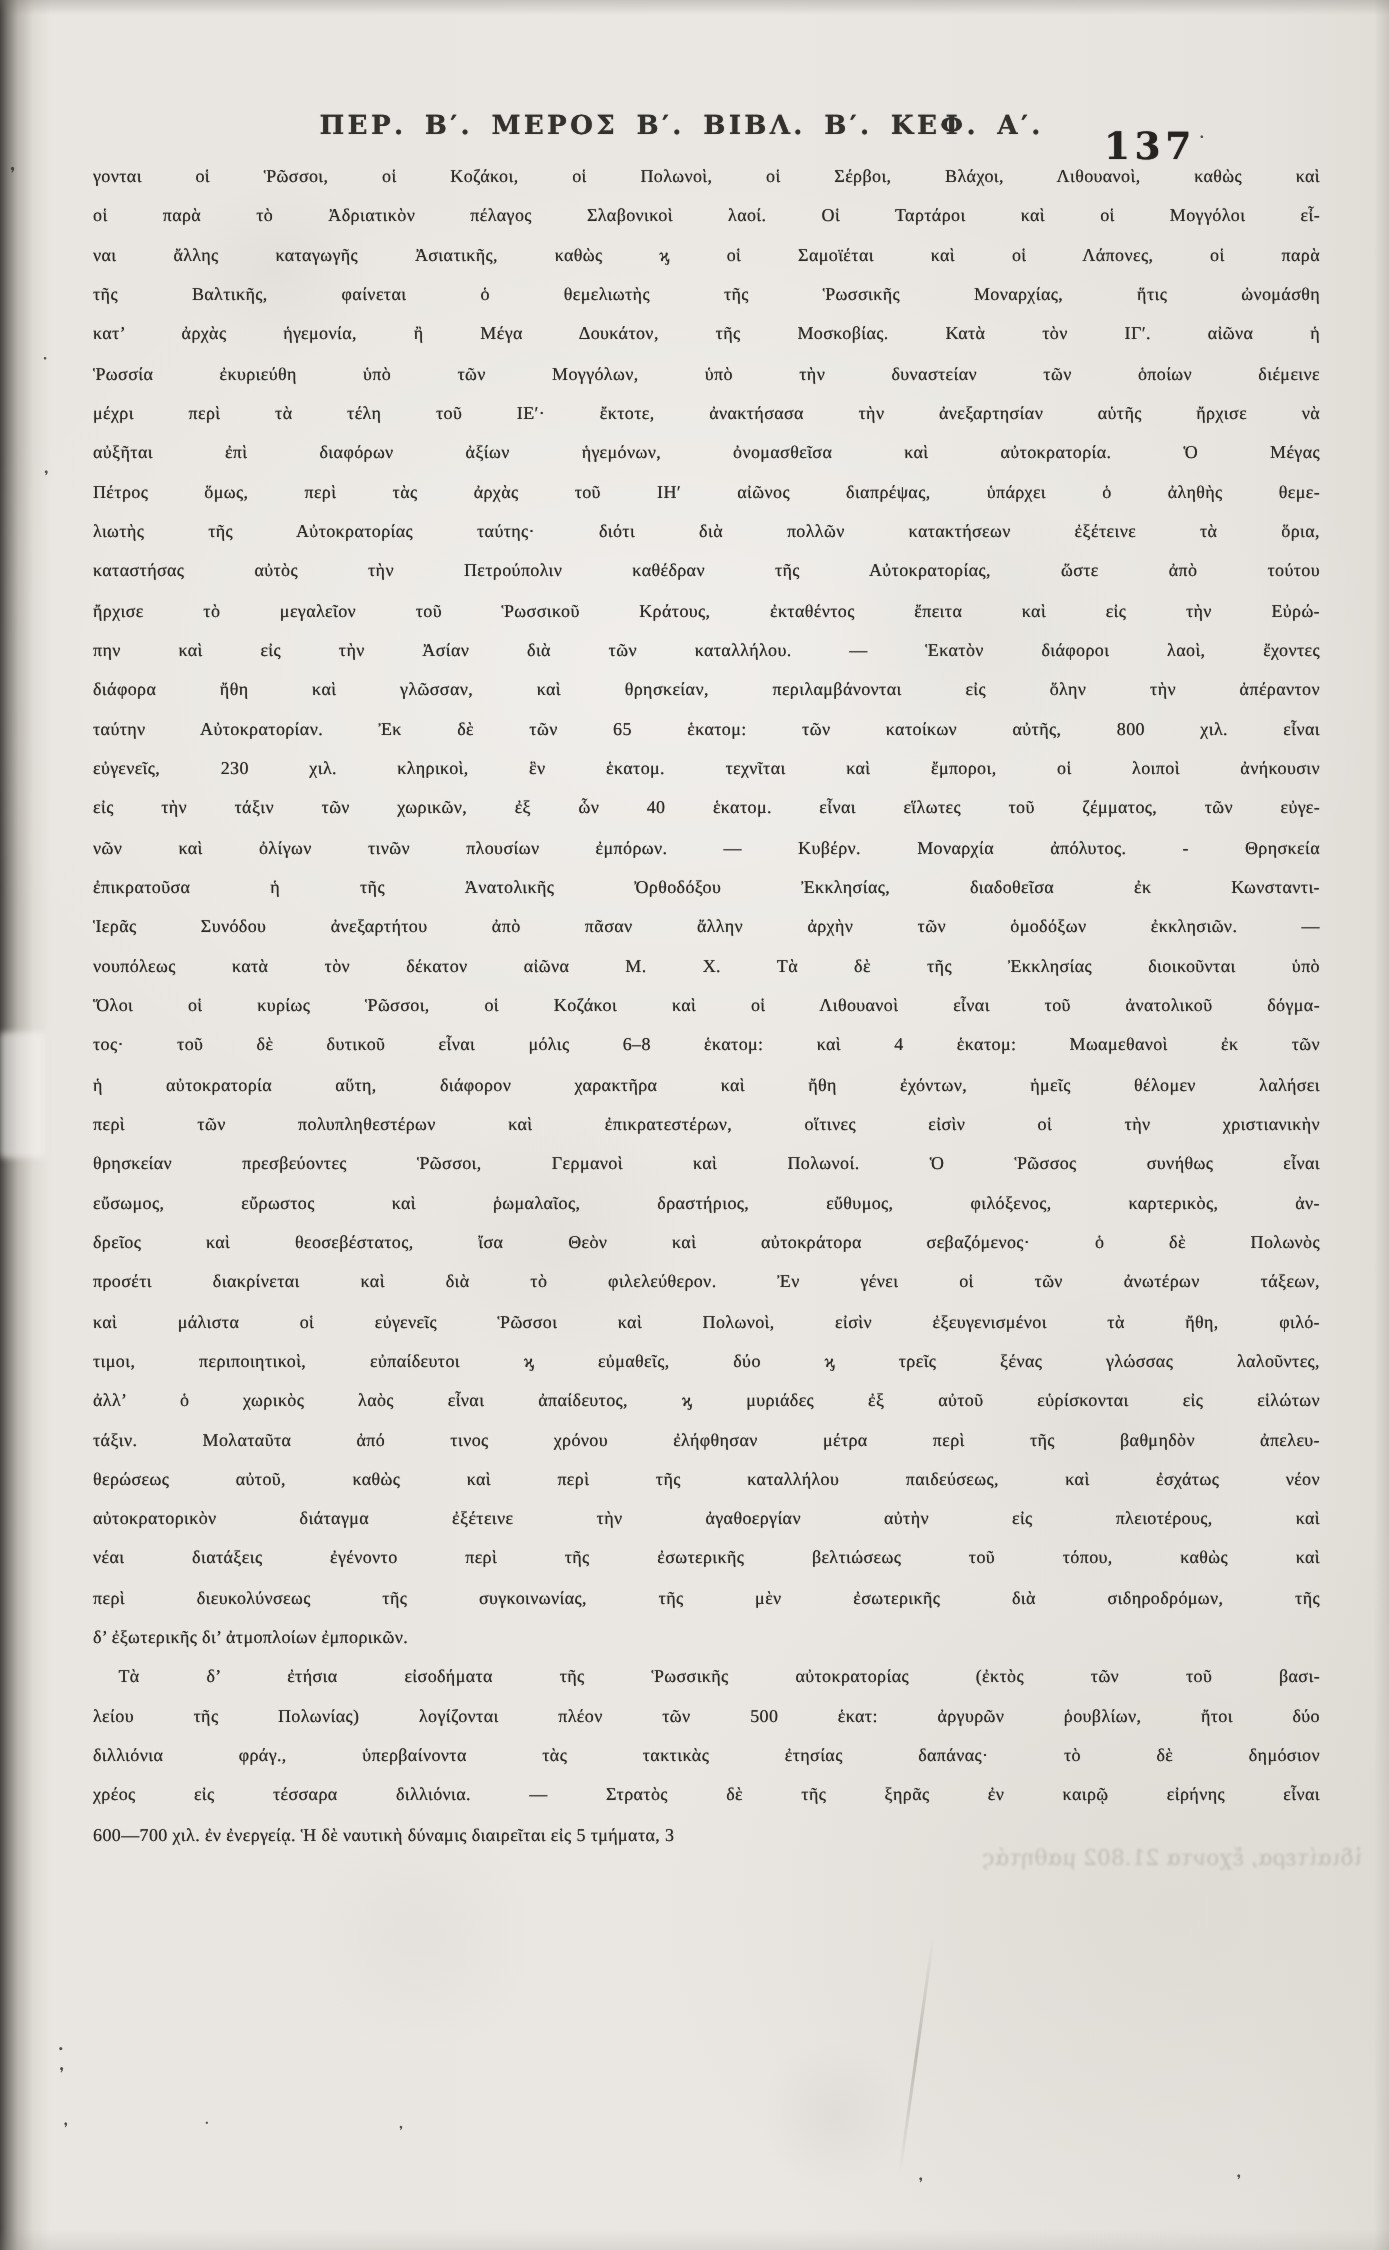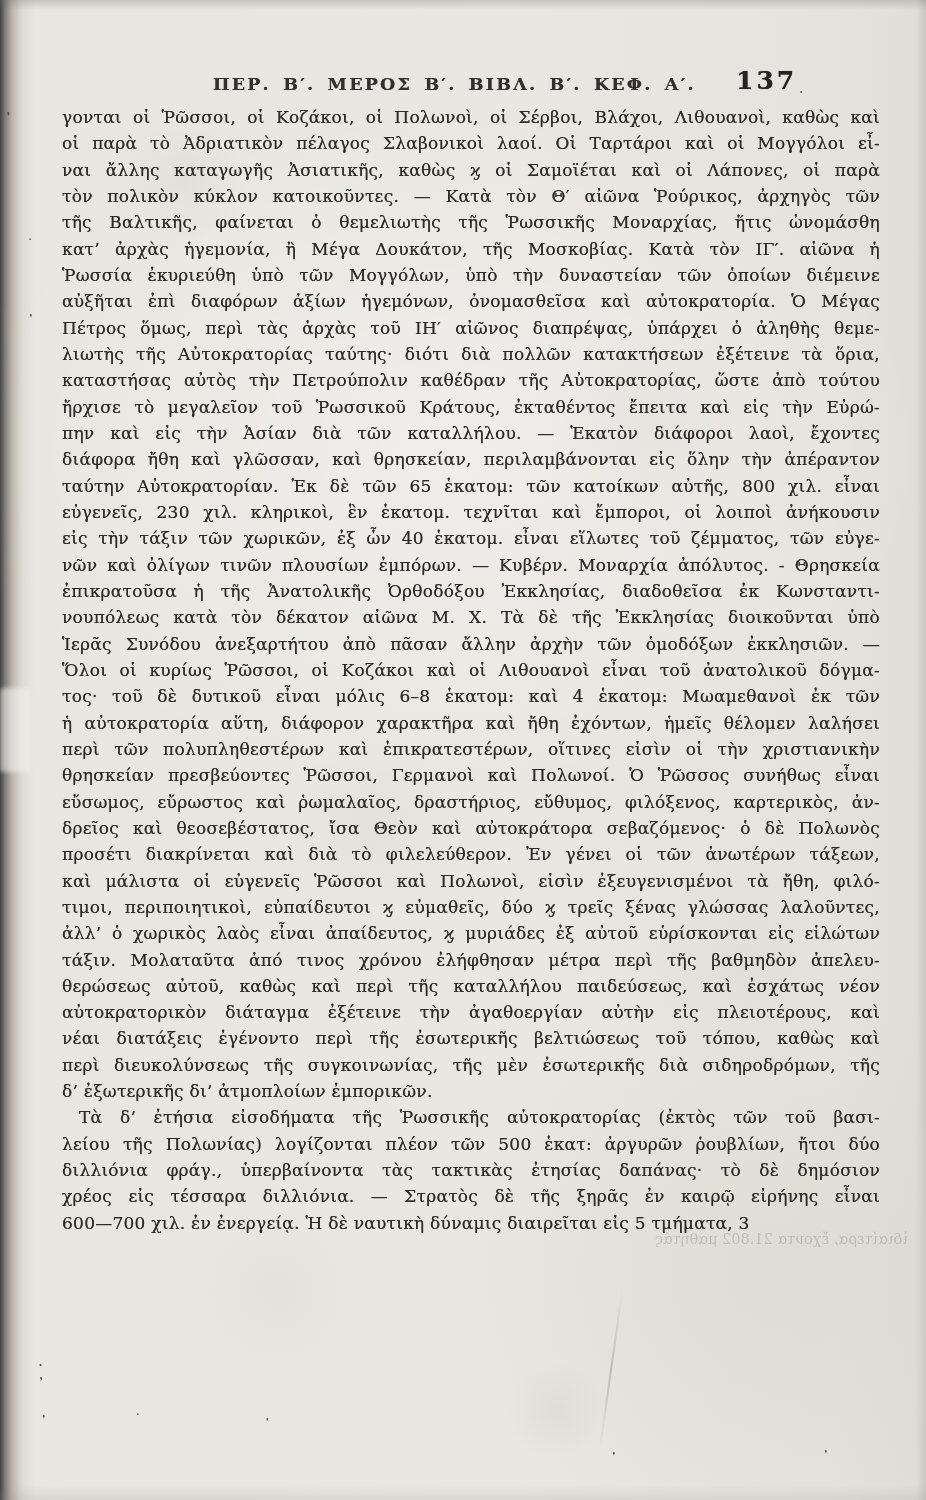--- a/index.html
+++ b/index.html
@@ -32,31 +32,32 @@
     position:absolute; left:0px; top:688px; width:30px; height:84px;
     background:rgba(248,246,242,0.55); border-radius:3px; filter:blur(2px);
   }
   .header { position:absolute; top:66px; left:0; width:803px; height:36px; }
   .header-title {
     position:absolute; left:213px; top:8px;
     font-weight:bold; font-size:17.5px; letter-spacing:2.2px; word-spacing:4px;
     color:#33312d; text-shadow:0 0 0.6px rgba(45,43,39,0.7);
   }
   .page-number {
-    position:absolute; left:736px; top:0px;
+    position:absolute; left:736px; top:17px;
     font-weight:bold; font-size:25px; letter-spacing:3px;
     color:#262421; text-shadow:0 0 0.7px rgba(38,36,33,0.8);text-align:right;
   }
   .textblock { position:absolute; left:62px; top:104px; width:818px; }
   .line {
     height:26.33px; line-height:26.33px;
-    font-size:17px; letter-spacing:0.25px;
+    font-size:12px; letter-spacing:0.25px;
     white-space:nowrap;
     text-align:justify; text-align-last:justify;
     text-shadow:0 0 0.5px rgba(45,43,38,0.75);
+    font-family:Liberation Serif, serif;
   }
   .line.nojust { text-align-last:left; }
   .line.indent { text-indent:17px; }
   .artifact {
     position:absolute; font-size:15px; color:#3a3834; opacity:0.85;
     pointer-events:none;
   }
   .bleed {
     position:absolute; left:628px; top:1231px; width:280px;
     font-size:14.5px; color:#8a867c; opacity:0.38;
@@ -79,38 +80,38 @@
   <div class="header">
     <span class="header-title">ΠΕΡ. Β′. ΜΕΡΟΣ Β′. ΒΙΒΛ. Β′. ΚΕΦ. Α′.</span>
     <span class="page-number">137</span>
   </div>
 
   <div class="textblock">
     <div>
         <div class="line">γονται οἱ Ῥῶσσοι, οἱ Κοζάκοι, οἱ Πολωνοὶ, οἱ Σέρβοι, Βλάχοι, Λιθουανοὶ, καθὼς καὶ</div>
         <div class="line">οἱ παρὰ τὸ Ἀδριατικὸν πέλαγος Σλαβονικοὶ λαοί. Οἱ Ταρτάροι καὶ οἱ Μογγόλοι εἶ-</div>
         <div class="line">ναι ἄλλης καταγωγῆς Ἀσιατικῆς, καθὼς ϗ οἱ Σαμοϊέται καὶ οἱ Λάπονες, οἱ παρὰ</div>
-        <div class="line">τὸν πολικὸν κύκλον κατοικοῦντες. — Κατὰ τὸν Θ′ αἰῶνα Ῥούρικος, ἀρχηγὸς τῶν</div>
         <div class="line">τῆς Βαλτικῆς, φαίνεται ὁ θεμελιωτὴς τῆς Ῥωσσικῆς Μοναρχίας, ἥτις ὠνομάσθη</div>
         <div class="line">κατ’ ἀρχὰς ἡγεμονία, ἢ Μέγα Δουκάτον, τῆς Μοσκοβίας. Κατὰ τὸν ΙΓ′. αἰῶνα ἡ</div>
         <div class="line">Ῥωσσία ἐκυριεύθη ὑπὸ τῶν Μογγόλων, ὑπὸ τὴν δυναστείαν τῶν ὁποίων διέμεινε</div>
+        <div class="line">μέχρι περὶ τὰ τέλη τοῦ ΙΕ′· ἔκτοτε, ἀνακτήσασα τὴν ἀνεξαρτησίαν αὑτῆς ἤρχισε νὰ</div>
         <div class="line">αὐξῆται ἐπὶ διαφόρων ἀξίων ἡγεμόνων, ὀνομασθεῖσα καὶ αὐτοκρατορία. Ὁ Μέγας</div>
         <div class="line">Πέτρος ὅμως, περὶ τὰς ἀρχὰς τοῦ ΙΗ′ αἰῶνος διαπρέψας, ὑπάρχει ὁ ἀληθὴς θεμε-</div>
         <div class="line">λιωτὴς τῆς Αὐτοκρατορίας ταύτης· διότι διὰ πολλῶν κατακτήσεων ἐξέτεινε τὰ ὅρια,</div>
         <div class="line">καταστήσας αὐτὸς τὴν Πετρούπολιν καθέδραν τῆς Αὐτοκρατορίας, ὥστε ἀπὸ τούτου</div>
         <div class="line">ἤρχισε τὸ μεγαλεῖον τοῦ Ῥωσσικοῦ Κράτους, ἐκταθέντος ἔπειτα καὶ εἰς τὴν Εὐρώ-</div>
         <div class="line">πην καὶ εἰς τὴν Ἀσίαν διὰ τῶν καταλλήλου. — Ἑκατὸν διάφοροι λαοὶ, ἔχοντες</div>
         <div class="line">διάφορα ἤθη καὶ γλῶσσαν, καὶ θρησκείαν, περιλαμβάνονται εἰς ὅλην τὴν ἀπέραντον</div>
         <div class="line">ταύτην Αὐτοκρατορίαν. Ἐκ δὲ τῶν 65 ἑκατομ: τῶν κατοίκων αὐτῆς, 800 χιλ. εἶναι</div>
         <div class="line">εὐγενεῖς, 230 χιλ. κληρικοὶ, ἓν ἑκατομ. τεχνῖται καὶ ἔμποροι, οἱ λοιποὶ ἀνήκουσιν</div>
         <div class="line">εἰς τὴν τάξιν τῶν χωρικῶν, ἐξ ὧν 40 ἑκατομ. εἶναι εἵλωτες τοῦ ζέμματος, τῶν εὐγε-</div>
         <div class="line">νῶν καὶ ὀλίγων τινῶν πλουσίων ἐμπόρων. — Κυβέρν. Μοναρχία ἀπόλυτος. - Θρησκεία</div>
         <div class="line">ἐπικρατοῦσα ἡ τῆς Ἀνατολικῆς Ὀρθοδόξου Ἐκκλησίας, διαδοθεῖσα ἐκ Κωνσταντι-</div>
+        <div class="line">Ἱερᾶς Συνόδου ἀνεξαρτήτου ἀπὸ πᾶσαν ἄλλην ἀρχὴν τῶν ὁμοδόξων ἐκκλησιῶν. —</div>
         <div class="line">νουπόλεως κατὰ τὸν δέκατον αἰῶνα Μ. Χ. Τὰ δὲ τῆς Ἐκκλησίας διοικοῦνται ὑπὸ</div>
-        <div class="line">Ἱερᾶς Συνόδου ἀνεξαρτήτου ἀπὸ πᾶσαν ἄλλην ἀρχὴν τῶν ὁμοδόξων ἐκκλησιῶν. —</div>
         <div class="line">Ὅλοι οἱ κυρίως Ῥῶσσοι, οἱ Κοζάκοι καὶ οἱ Λιθουανοὶ εἶναι τοῦ ἀνατολικοῦ δόγμα-</div>
         <div class="line">τος· τοῦ δὲ δυτικοῦ εἶναι μόλις 6–8 ἑκατομ: καὶ 4 ἑκατομ: Μωαμεθανοὶ ἐκ τῶν</div>
         <div class="line">ἡ αὐτοκρατορία αὕτη, διάφορον χαρακτῆρα καὶ ἤθη ἐχόντων, ἡμεῖς θέλομεν λαλήσει</div>
         <div class="line">περὶ τῶν πολυπληθεστέρων καὶ ἐπικρατεστέρων, οἵτινες εἰσὶν οἱ τὴν χριστιανικὴν</div>
         <div class="line">θρησκείαν πρεσβεύοντες Ῥῶσσοι, Γερμανοὶ καὶ Πολωνοί. Ὁ Ῥῶσσος συνήθως εἶναι</div>
         <div class="line">εὔσωμος, εὔρωστος καὶ ῥωμαλαῖος, δραστήριος, εὔθυμος, φιλόξενος, καρτερικὸς, ἀν-</div>
         <div class="line">δρεῖος καὶ θεοσεβέστατος, ἴσα Θεὸν καὶ αὐτοκράτορα σεβαζόμενος· ὁ δὲ Πολωνὸς</div>
         <div class="line">προσέτι διακρίνεται καὶ διὰ τὸ φιλελεύθερον. Ἐν γένει οἱ τῶν ἀνωτέρων τάξεων,</div>
         <div class="line">καὶ μάλιστα οἱ εὐγενεῖς Ῥῶσσοι καὶ Πολωνοὶ, εἰσὶν ἐξευγενισμένοι τὰ ἤθη, φιλό-</div>
         <div class="line">τιμοι, περιποιητικοὶ, εὐπαίδευτοι ϗ εὐμαθεῖς, δύο ϗ τρεῖς ξένας γλώσσας λαλοῦντες,</div>

